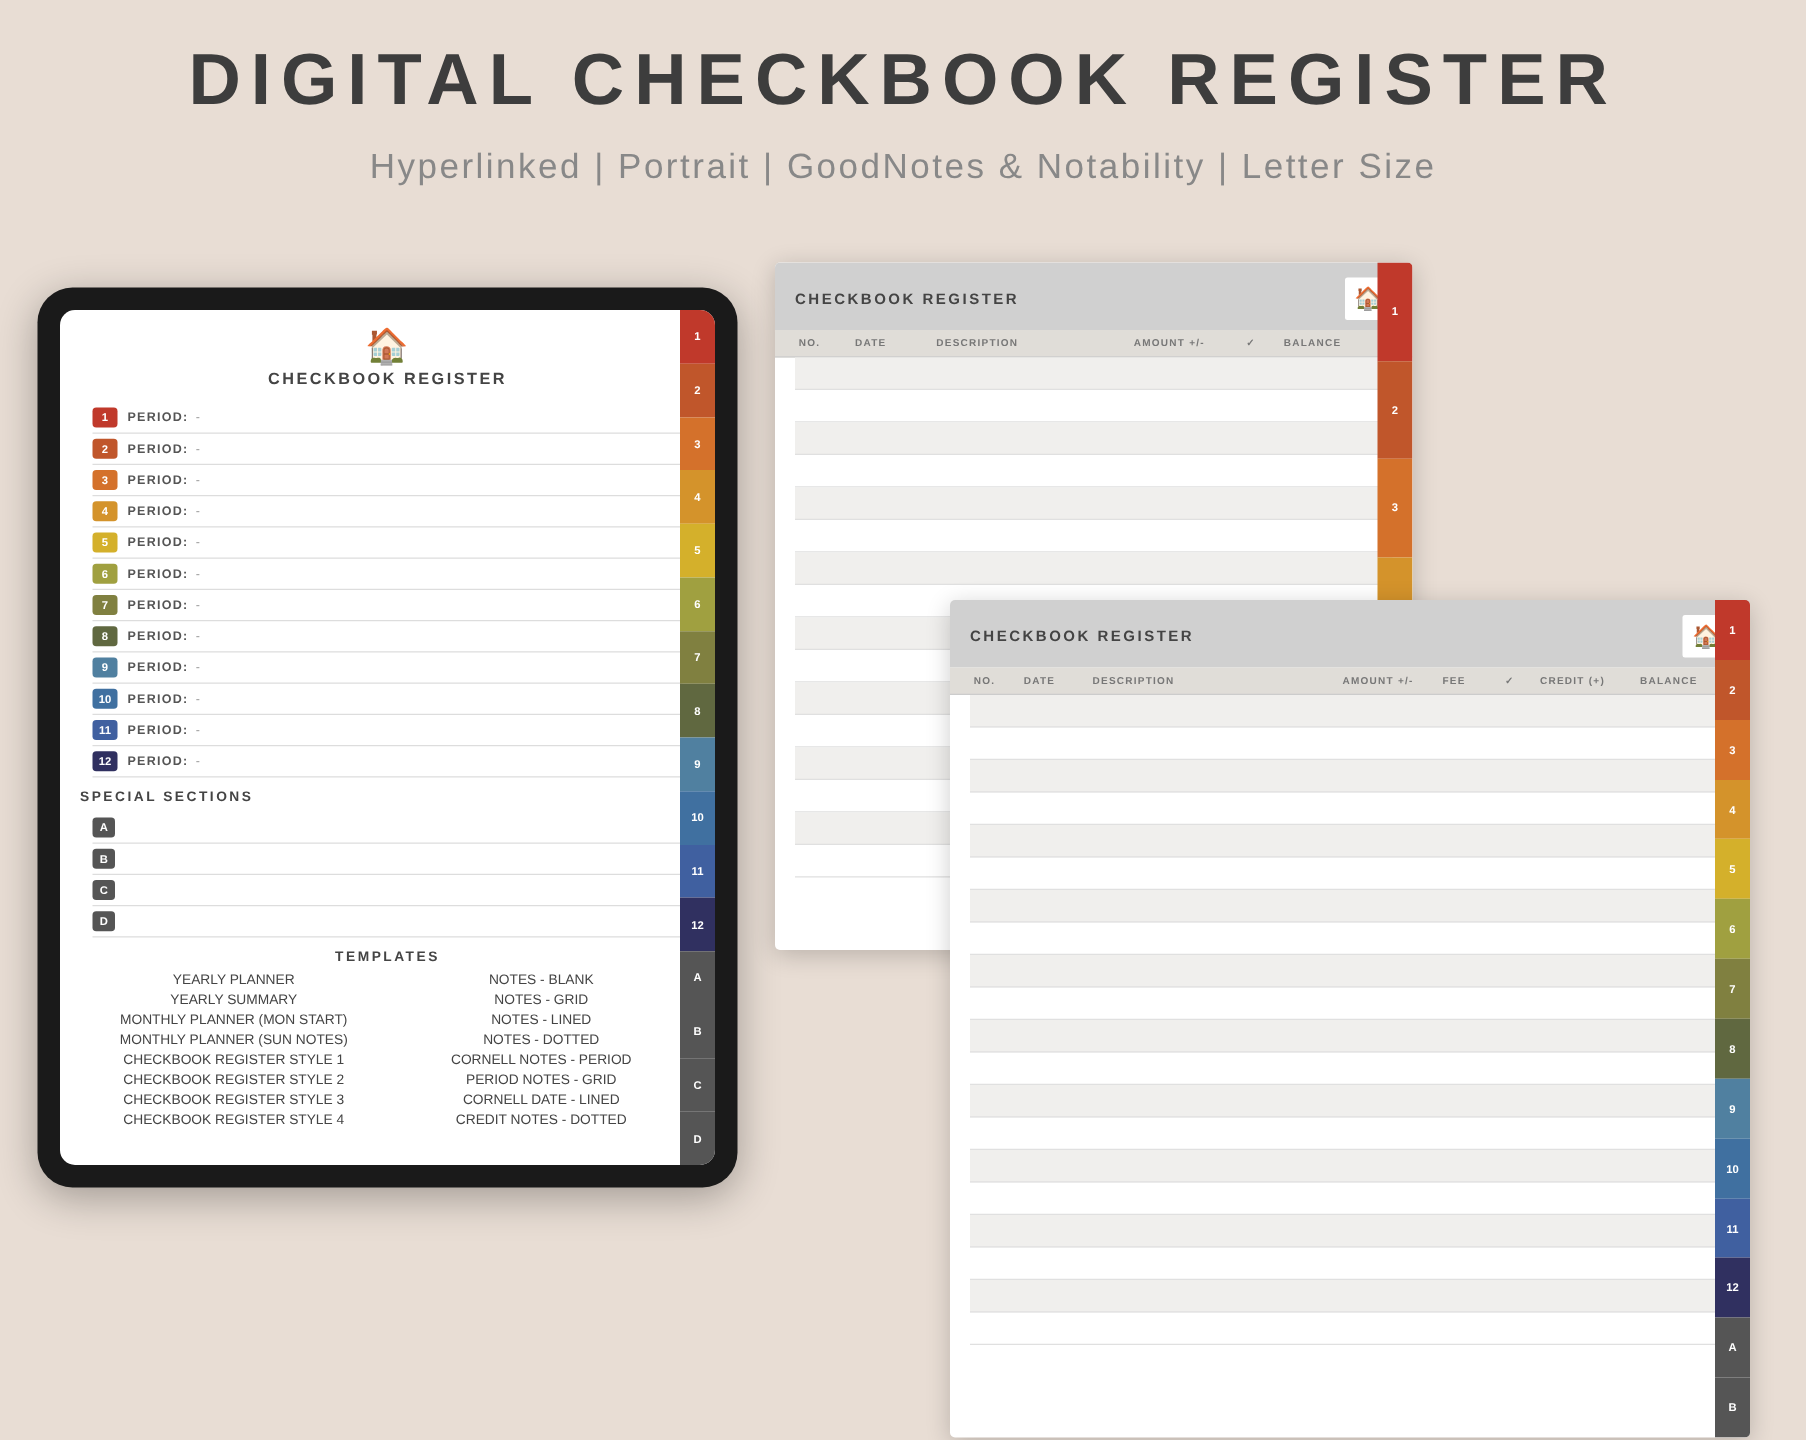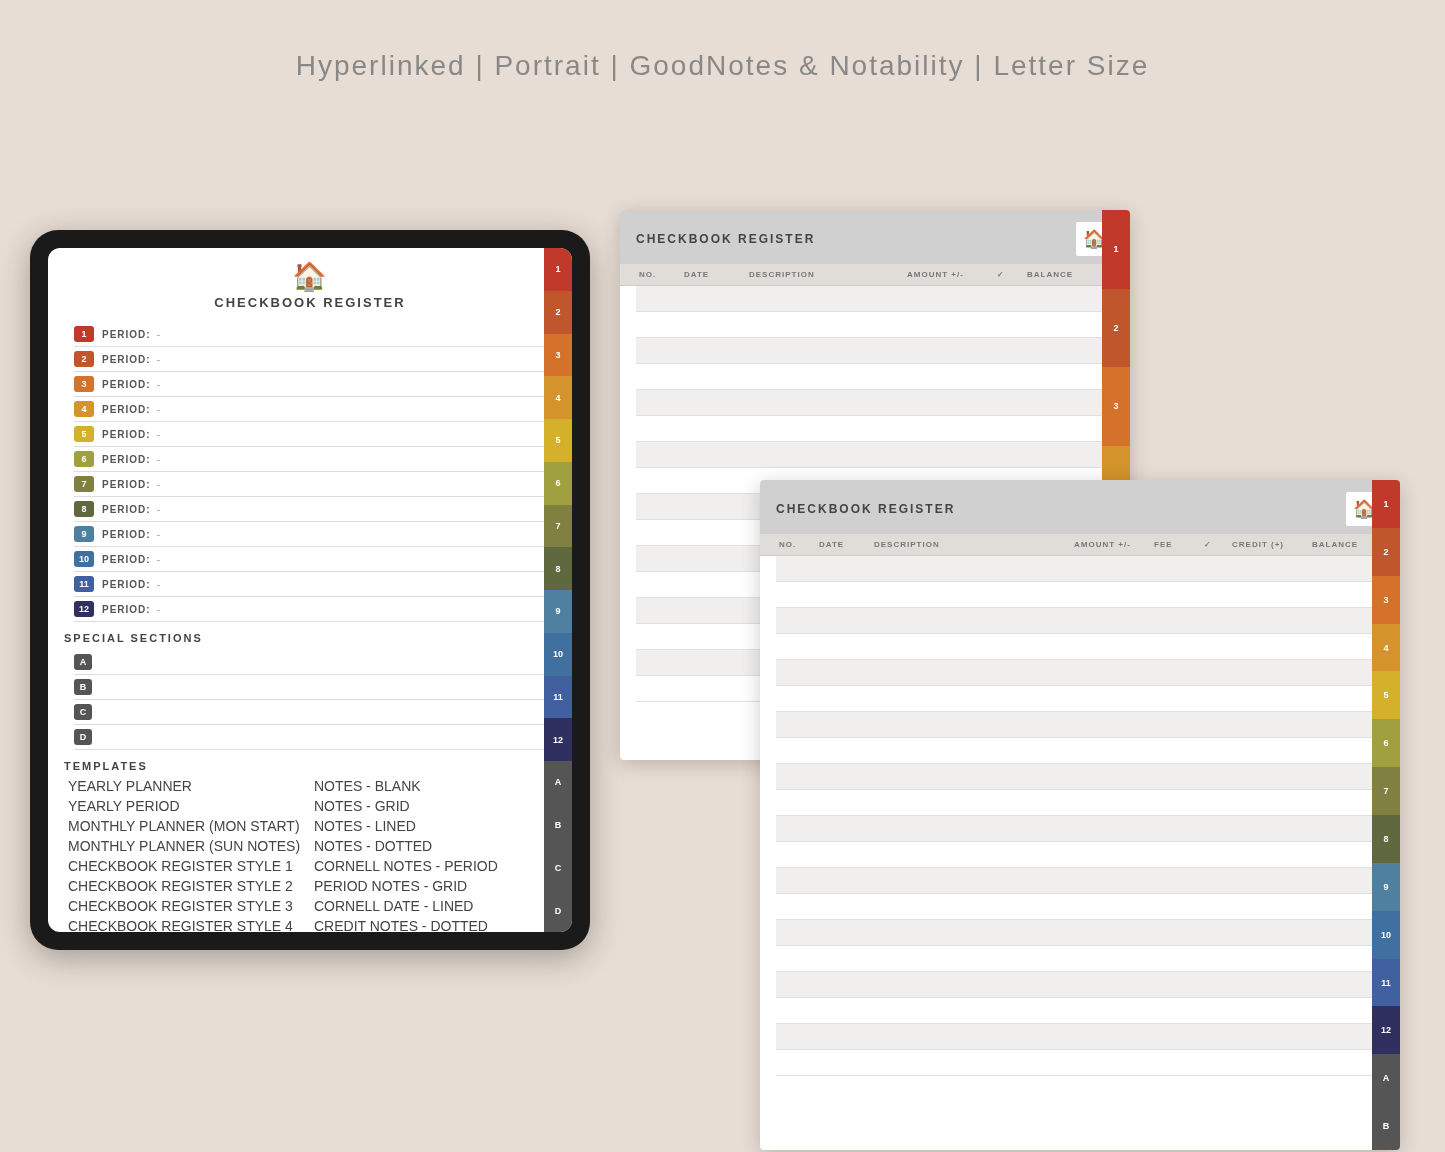--- a/index.html
+++ b/index.html
@@ -143,33 +143,35 @@
       border-radius: 3px;
       display: flex;
       align-items: center;
       justify-content: center;
       font-size: 9px;
       font-weight: 700;
       color: white;
       margin-right: 8px;
     }
     .templates-title {
+      text-align: center;
       font-size: 11px;
       font-weight: 700;
       letter-spacing: 2px;
       color: #444;
       margin: 10px 0 4px;
     }
     .templates-grid {
       display: grid;
       grid-template-columns: 1fr 1fr;
       gap: 1px 8px;
       padding: 0 4px;
-      font-size: 14px;
+      font-size: 11px;
       color: #444;
+      text-align: center;
     }
     .template-item {
       padding: 1.5px 0;
       white-space: nowrap;
     }
 
     
     .tablet-sidebar {
       position: absolute;
       right: 0;
@@ -315,20 +317,21 @@
       font-size: 8px;
       color: #777;
     }
 
     
   </style>
 </head>
 <body>
 
 <div class="header">
+  <div class="main-title">DIGITAL CHECKBOOK REGISTER</div>
   <div class="subtitle">Hyperlinked | Portrait | GoodNotes &amp; Notability | Letter Size</div>
 </div>
 
 <div class="devices-area">
 
   <div class="tablet">
     <div class="tablet-screen">
       <div style="display:flex; height:100%;">
 
         <div style="flex:1; overflow:hidden;">
@@ -409,21 +412,21 @@
                   <div class="special-num" style="background:#555">C</div>
                 </div>
                 <div class="special-row">
                   <div class="special-num" style="background:#555">D</div>
                 </div>
               </div>
             <div class="templates-title">TEMPLATES</div>
             <div class="templates-grid" id="templates-grid">
                 <div class="template-item">YEARLY PLANNER</div>
                 <div class="template-item">NOTES - BLANK</div>
-                <div class="template-item">YEARLY PERIOD</div>
+                <div class="template-item">YEARLY SUMMARY</div>
                 <div class="template-item">NOTES - GRID</div>
                 <div class="template-item">MONTHLY PLANNER (MON START)</div>
                 <div class="template-item">NOTES - LINED</div>
                 <div class="template-item">MONTHLY PLANNER (SUN NOTES)</div>
                 <div class="template-item">NOTES - DOTTED</div>
                 <div class="template-item">CHECKBOOK REGISTER STYLE 1</div>
                 <div class="template-item">CORNELL NOTES - PERIOD</div>
                 <div class="template-item">CHECKBOOK REGISTER STYLE 2</div>
                 <div class="template-item">PERIOD NOTES - GRID</div>
                 <div class="template-item">CHECKBOOK REGISTER STYLE 3</div>

